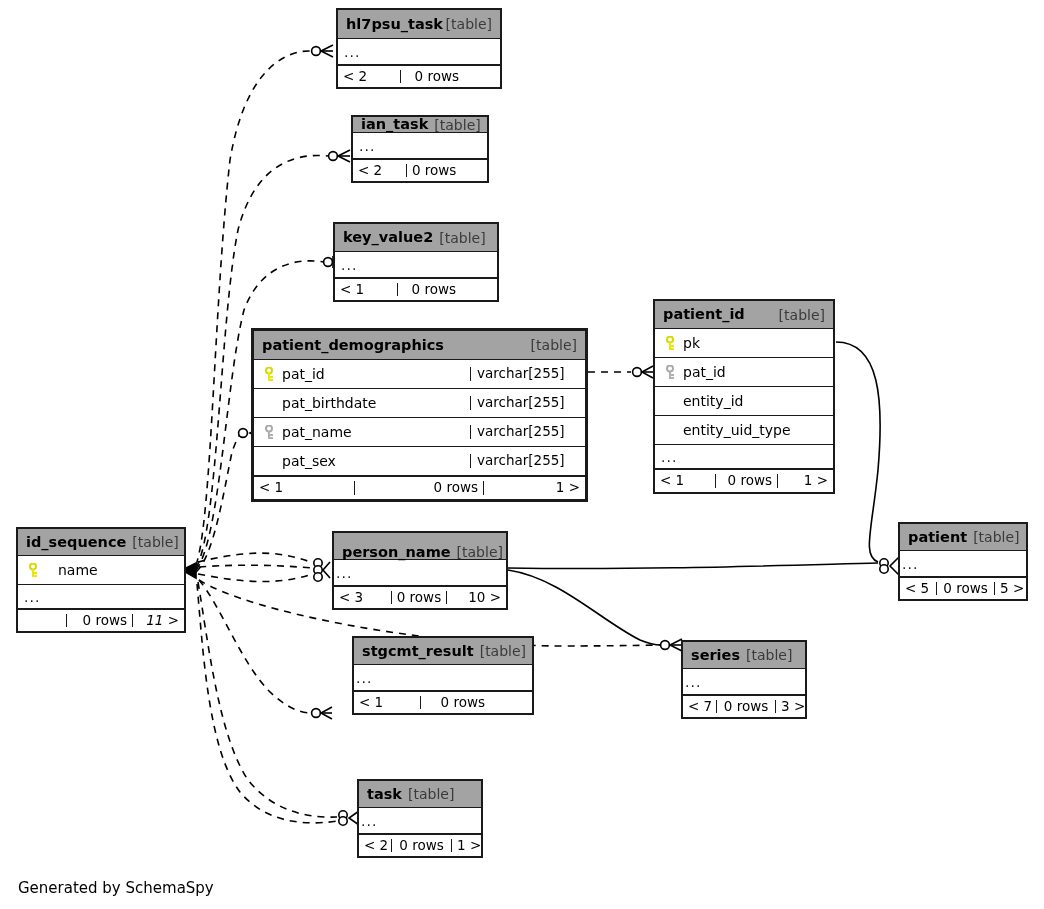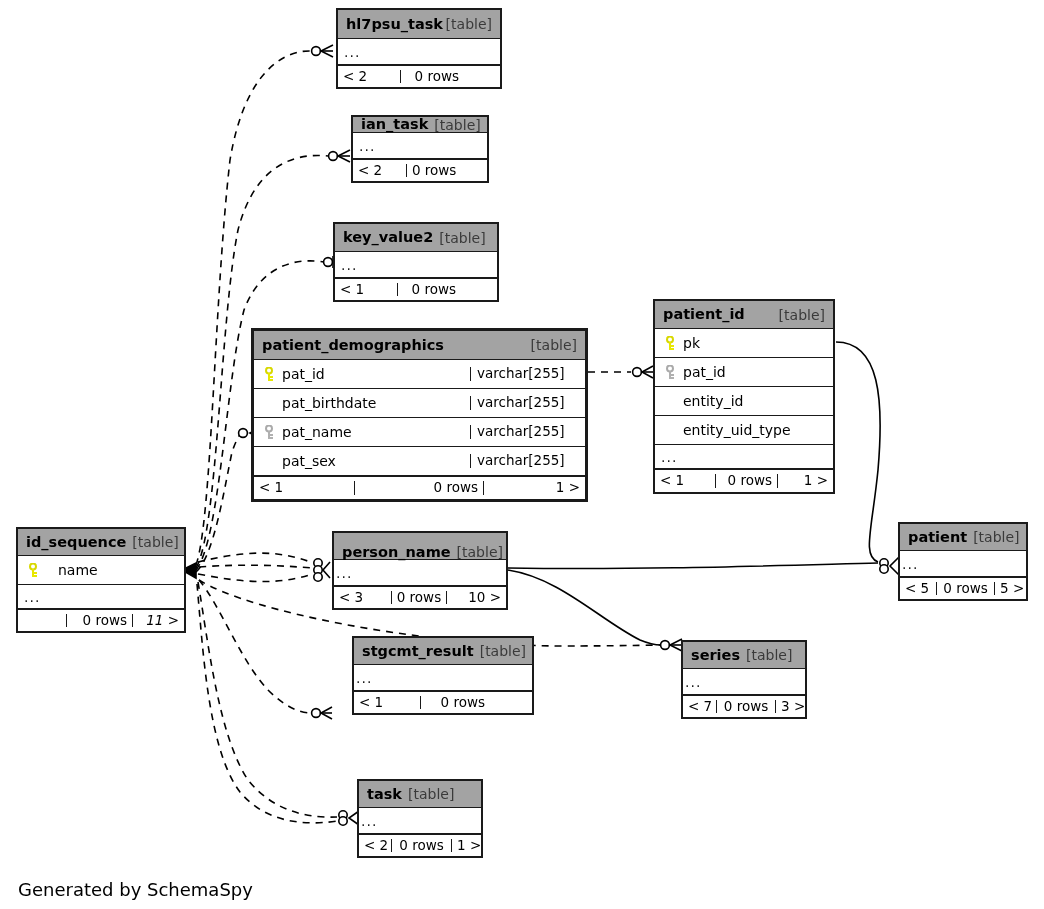--- a/index.html
+++ b/index.html
@@ -125,21 +125,21 @@
     justify-content: flex-end;
     border-left: 1px solid #1a1a1a;
     flex: 1 1 auto;
   }
   .foot-right {
     justify-content: flex-end;
     border-left: 1px solid #1a1a1a;
   }
   .credit {
     position: absolute;
-    font-size: 18px;
+    font-size: 15px;
     color: #000000;
     white-space: nowrap;
   }
 </style>
 </head>
 <body>
 
 <div id="canvas">
 
   <svg id="edges" viewBox="0 0 1044 909" width="1044" height="909" xmlns="http://www.w3.org/2000/svg">

